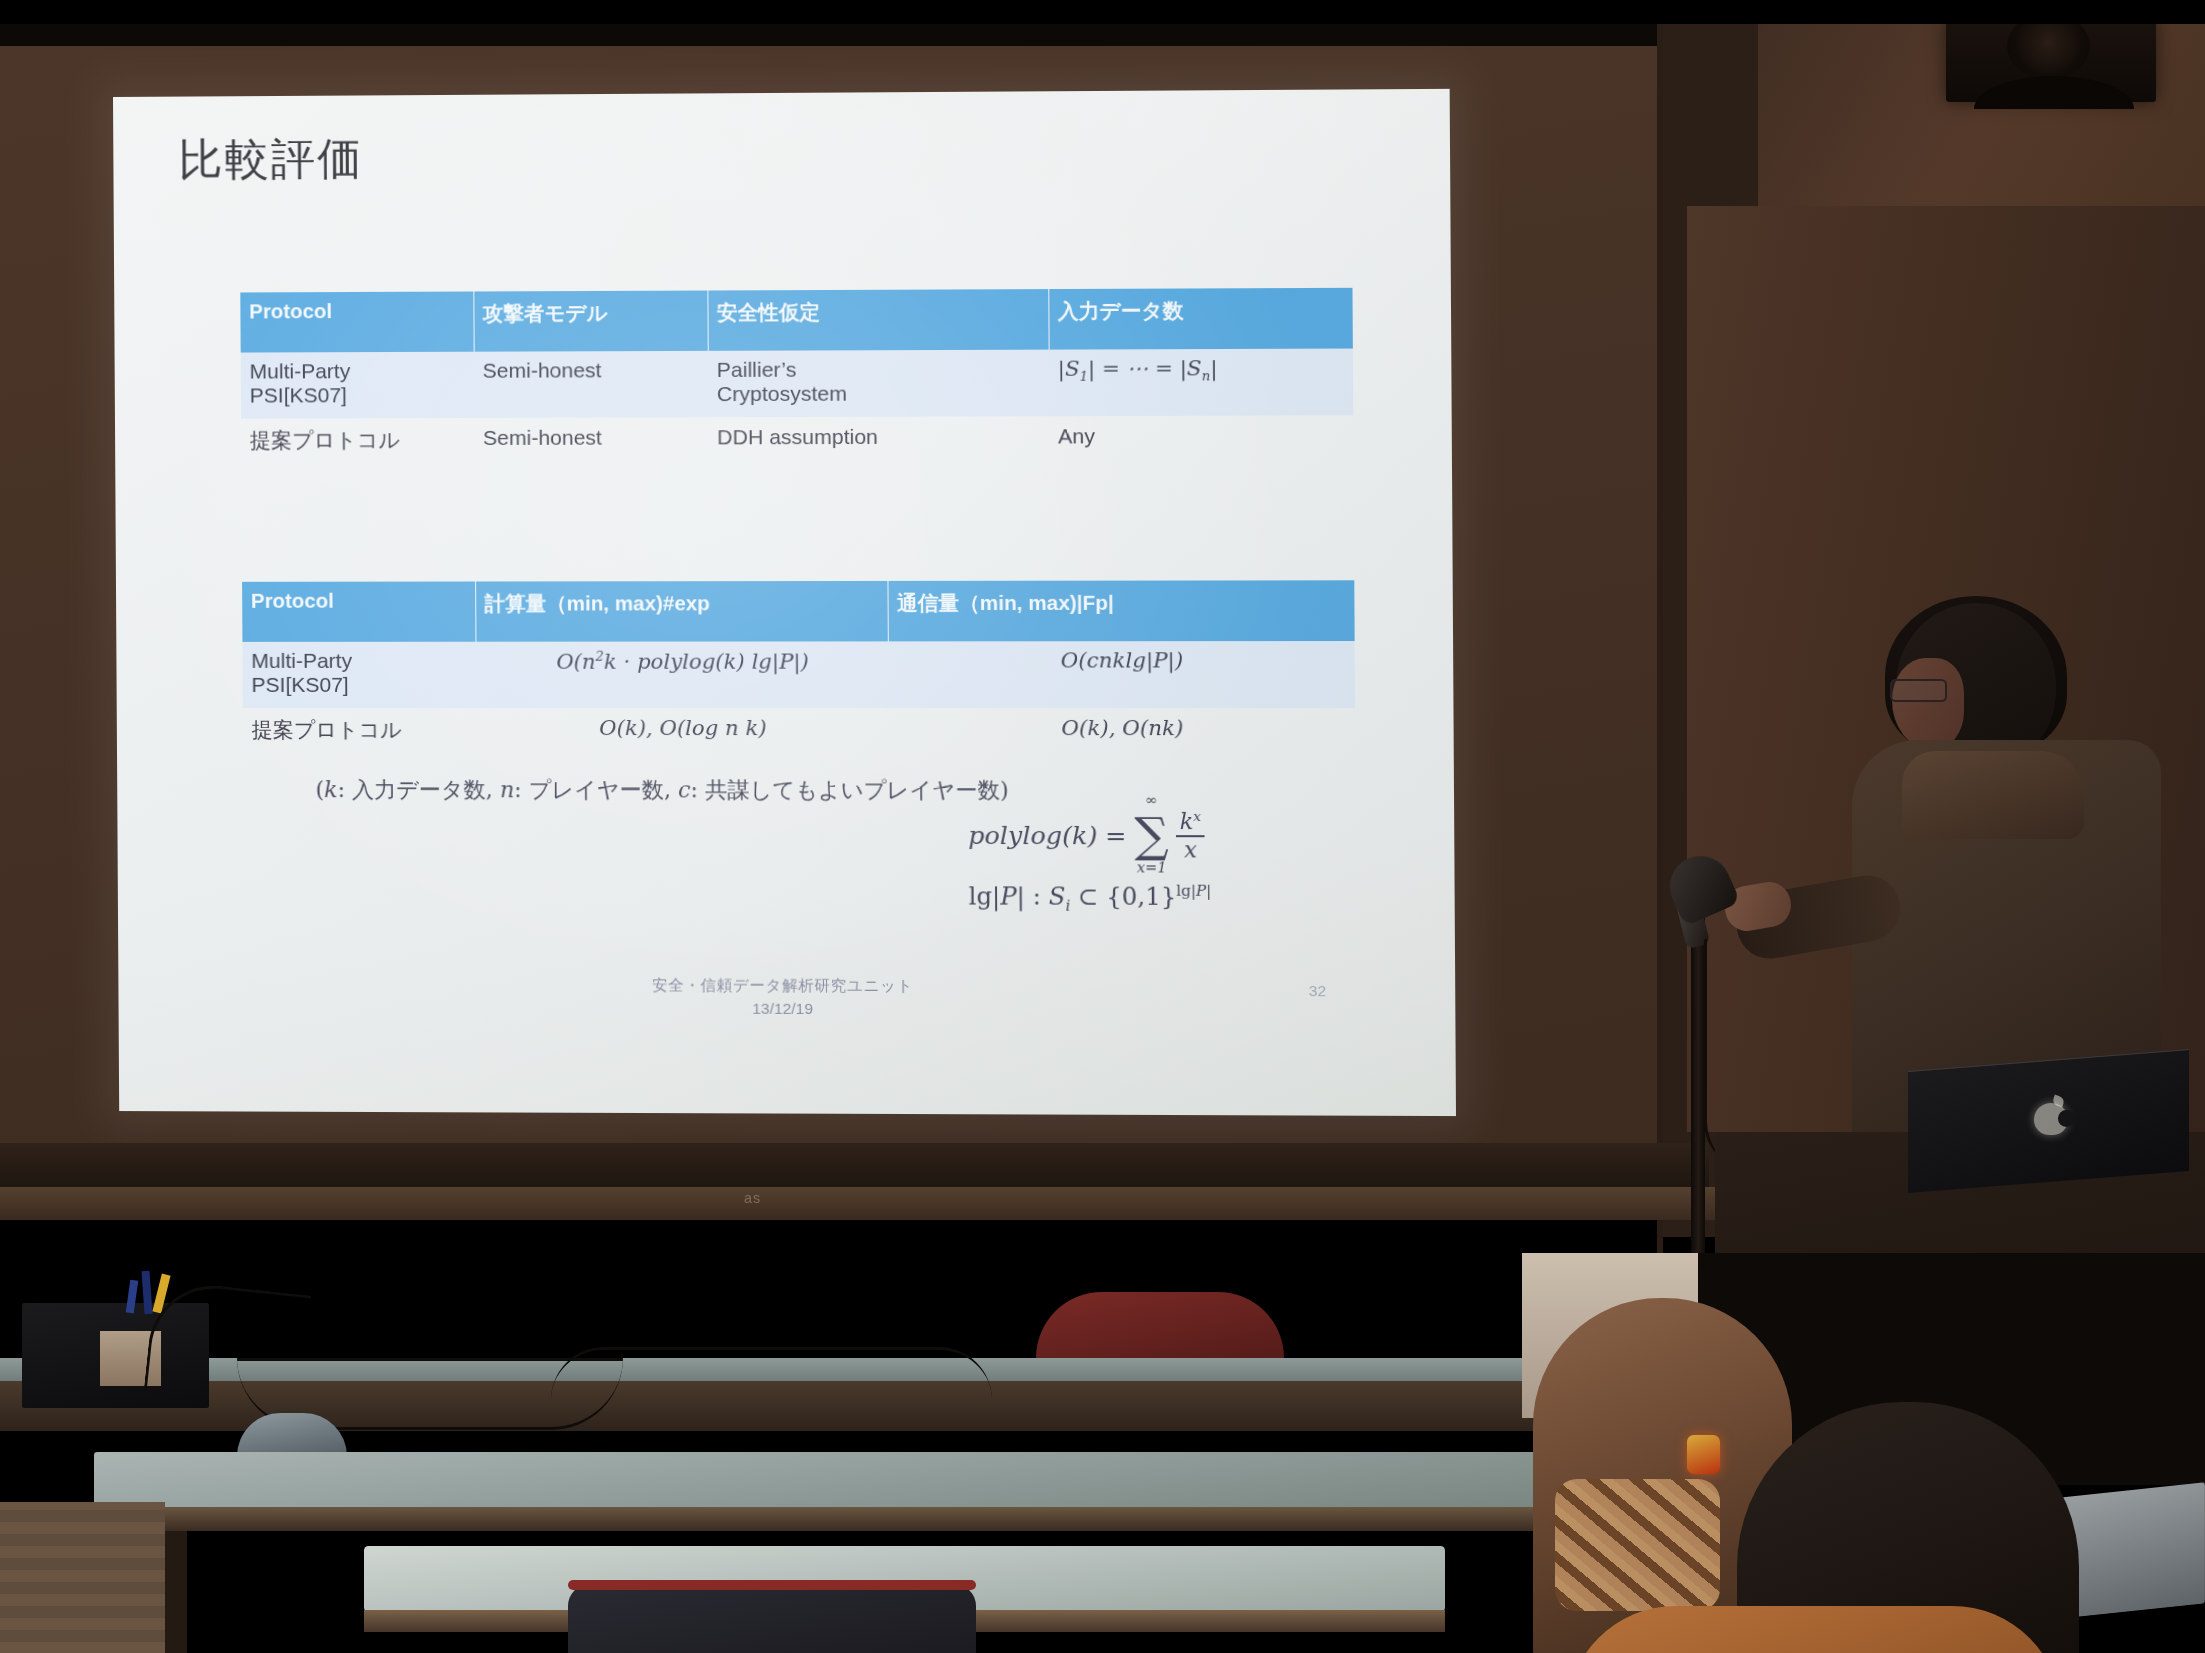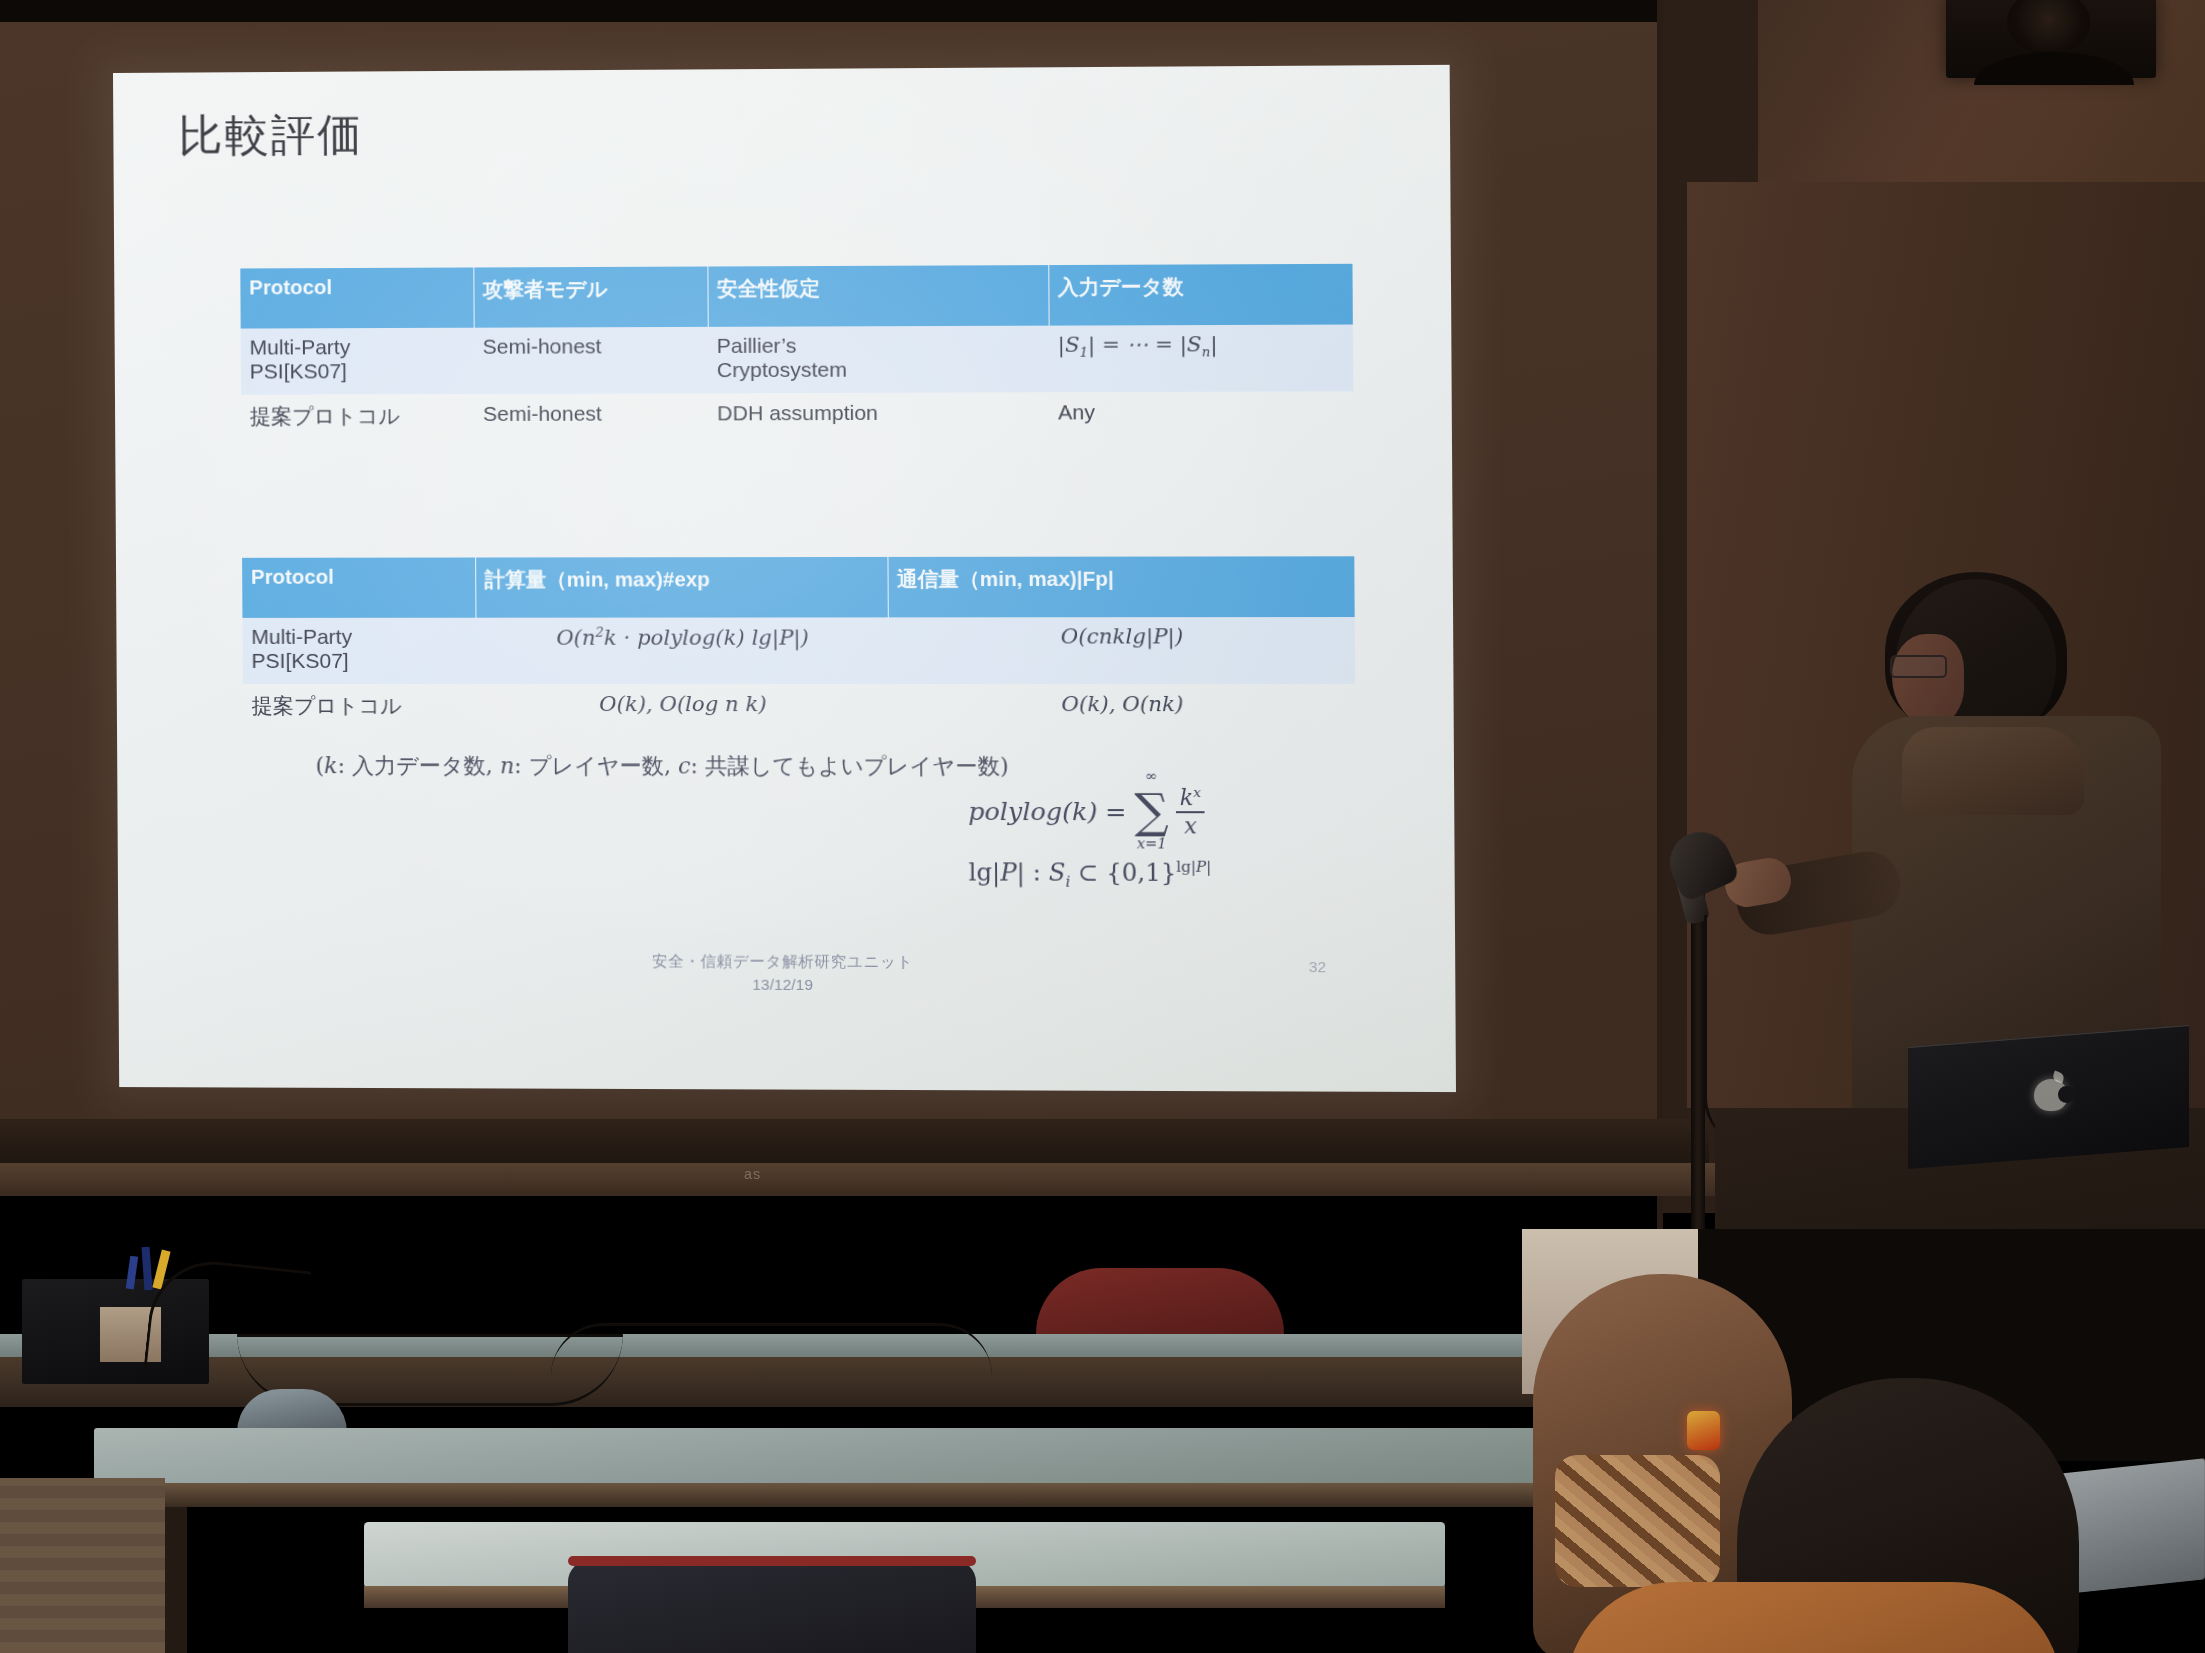--- a/index.html
+++ b/index.html
@@ -1,18 +1,18 @@
 <!DOCTYPE html>
 <html style="font-size:8.8px"><head>
 <meta charset="utf-8">
 <style>
   html,body{margin:0;padding:0;background:#000;}
   body{width:2205px;height:1654px;overflow:hidden;font-family:"Liberation Sans",sans-serif;}
 
-  #room{position:absolute;inset:0;overflow:hidden;}
+  #room{position:absolute;inset:0;overflow:hidden;margin-top:24px;}
 
   
   .wall-dark{position:absolute;left:0;top:0;width:1659px;height:1136px;
     background:linear-gradient(160deg,#4a3428 0%,#5a4031 35%,#4e3729 70%,#3e2c21 100%);}
   .wall-top-black{position:absolute;left:0;top:0;width:1659px;height:23px;background:#0c0907;}
   .wall-right{position:absolute;left:1659px;top:0;width:546px;height:1213px;
     background:linear-gradient(120deg,#3b2a20 0%,#54392a 30%,#45301f 60%,#33231a 100%);}
   .wall-right-dark{position:absolute;left:1659px;top:0;width:99px;height:1213px;background:#2c1f17;}
   .corner-edge{position:absolute;left:1657px;top:0;width:5.5px;height:1268px;background:#2a1d15;}
 

